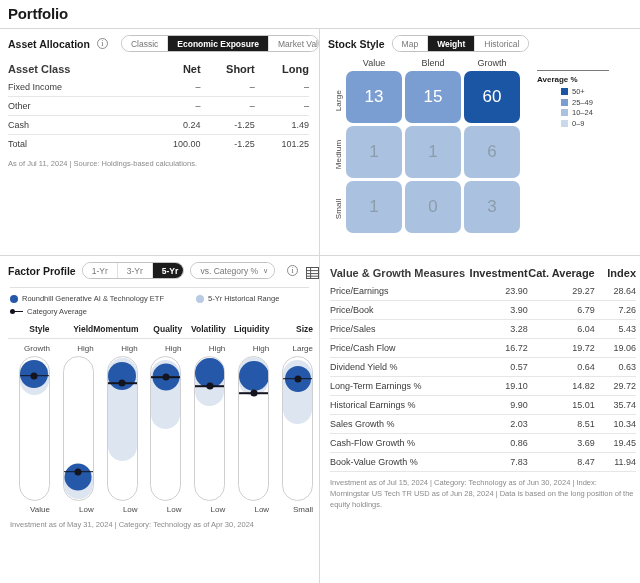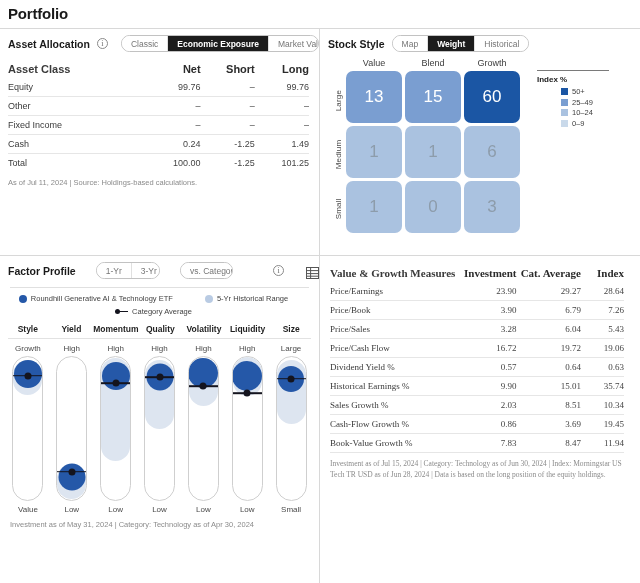--- a/index.html
+++ b/index.html
@@ -90,29 +90,29 @@
   }
   .ss-legend { margin-left: 14px; padding-top: 12px; }
   .ss-legend .lg-rule { width: 72px; height: 1px; background: #7a7a7a; margin-bottom: 4px; }
   .ss-legend .lg-title { font-size: 8px; font-weight: bold; margin-bottom: 3px; }
   .ss-legend .lg-item { display: flex; align-items: center; gap: 4px; font-size: 7.5px; color: #3d3d3d; margin-bottom: 1.5px; padding-left: 24px; }
   .ss-legend .sw { width: 7px; height: 7px; flex: none; }
 
   
   .fp-legend { padding: 8px 10px 0 10px; }
   .fp-legend .lrule { height: 1px; background: #e0e0e0; margin-bottom: 6px; }
-  .fp-legend .lrow { display: flex; align-items: center; gap: 20px; margin-bottom: 4px; flex-wrap: wrap; justify-content: center; }
+  .fp-legend .lrow { display: flex; align-items: center; gap: 20px; margin-bottom: 4px; flex-wrap: wrap; }
   .fp-legend .li { display: flex; align-items: center; gap: 4px; font-size: 7.5px; color: #3f3f3f; margin-right: 12px; }
   .dot { width: 8px; height: 8px; border-radius: 50%; flex: none; }
   .catavg-mark { width: 13px; height: 8px; position: relative; flex: none; }
   .catavg-mark .ln { position: absolute; top: 3.5px; left: 0; width: 13px; height: 1.3px; background: #14141e; }
   .catavg-mark .pt { position: absolute; top: 1.5px; left: 0px; width: 5px; height: 5px; border-radius: 50%; background: #14141e; }
 
   .fp-cols { display: flex; padding: 0 6px; }
-  .fp-col { flex: 1; display: flex; flex-direction: column; align-items: center; }
+  .fp-col { flex: 1; display: flex; flex-direction: column; align-items: flex-end; }
   .fp-colname { font-size: 8.5px; font-weight: bold; color: #1f1f1f; padding-bottom: 4px; }
   .fp-hr { height: 1px; background: #e2e2e2; margin: 0 8px 0 8px; }
   .fp-top-lbl, .fp-bot-lbl { font-size: 8px; color: #4a4a4a; }
   .fp-top-lbl { padding: 5px 0 3px; }
   .fp-bot-lbl { padding-top: 4px; }
 
   .bar {
     position: relative; width: 31px; height: 145px;
     border: 1px solid #cfcfcf; border-radius: 16px; background: #fff;
     overflow: hidden;
@@ -155,33 +155,27 @@
         <thead>
           <tr>
             <th class="lbl" style="width:44%;">Asset Class</th>
             <th style="width:20%;">Net</th>
             <th style="width:18%;">Short</th>
             <th style="width:18%;">Long</th>
           </tr>
         </thead>
         <tbody>
           <tr>
-            <td class="lbl">Equity</td>
-            <td>99.76</td>
-            <td>–</td>
-            <td>99.76</td>
+            <td class="lbl">Fixed Income</td>
+            <td>–</td>
+            <td>–</td>
+            <td>–</td>
           </tr>
           <tr>
             <td class="lbl">Other</td>
-            <td>–</td>
-            <td>–</td>
-            <td>–</td>
-          </tr>
-          <tr>
-            <td class="lbl">Fixed Income</td>
             <td>–</td>
             <td>–</td>
             <td>–</td>
           </tr>
           <tr>
             <td class="lbl">Cash</td>
             <td>0.24</td>
             <td>-1.25</td>
             <td>1.49</td>
           </tr>
@@ -234,21 +228,21 @@
           <div class="ss-row">
             <div class="ss-cell" id="ssc20" style="background: rgb(170, 194, 224); color: rgb(141, 156, 171);">1</div>
             <div class="ss-cell" id="ssc21" style="background: rgb(170, 194, 224); color: rgb(141, 156, 171);">0</div>
             <div class="ss-cell" id="ssc22" style="background: rgb(170, 194, 224); color: rgb(141, 156, 171);">3</div>
           </div>
         </div>
       </div>
 
       <div class="ss-legend">
         <div class="lg-rule"></div>
-        <div class="lg-title">Index %</div>
+        <div class="lg-title">Average %</div>
         <div class="lg-item">
           <span class="sw" id="lsw0" style="background: rgb(27, 86, 164);"></span>
           <span>50+</span>
         </div>
         <div class="lg-item">
           <span class="sw" id="lsw1" style="background: rgb(122, 158, 209);"></span>
           <span>25–49</span>
         </div>
         <div class="lg-item">
           <span class="sw" id="lsw2" style="background: rgb(170, 194, 224);"></span>
@@ -256,21 +250,21 @@
         </div>
         <div class="lg-item">
           <span class="sw" id="lsw3" style="background: rgb(201, 217, 234);"></span>
           <span>0–9</span>
         </div>
       </div>
     </div>
   </div>
 
   <div class="panel" style="left:0; top:256px; width:319px;">
-    <div class="sec-head" style="gap:20px;">
+    <div class="sec-head" style="gap:6px;">
       <span class="sec-title">Factor Profile</span>
       <span class="pill">
         <span class="opt">1-Yr</span>
         <span class="opt">3-Yr</span>
         <span class="opt sel">5-Yr</span>
       </span>
       <span class="pill">
         <span class="opt" style="border-right:none;">
           <span>vs. Category %</span>
           <span class="caret">∨</span>
@@ -408,21 +402,21 @@
           </div>
           <div class="fp-bot-lbl">Small</div>
         </div>
       </div>
 
     <div class="fp-footnote">Investment as of May 31, 2024 | Category: Technology as of Apr 30, 2024</div>
   </div>
 
   <div class="panel" style="left:320px; top:256px; width:320px;">
 
-    <div style="padding:8px 16px 0 10px;font-family:Liberation Serif, serif;">
+    <div style="padding:8px 4px 0 10px;">
       <table class="dt">
         <thead>
           <tr>
             <th class="lbl" style="width:42%;">Value &amp; Growth Measures</th>
             <th style="width:21%;">Investment</th>
             <th style="width:22%;">Cat. Average</th>
             <th style="width:15%;">Index</th>
           </tr>
         </thead>
         <tbody id="sm-body">
@@ -450,20 +444,26 @@
               <td>19.72</td>
               <td>19.06</td>
             </tr>
             <tr>
               <td class="lbl">Dividend Yield %</td>
               <td>0.57</td>
               <td>0.64</td>
               <td>0.63</td>
             </tr>
             <tr>
+              <td class="lbl">Long-Term Earnings %</td>
+              <td>19.10</td>
+              <td>14.82</td>
+              <td>29.72</td>
+            </tr>
+            <tr>
               <td class="lbl">Historical Earnings %</td>
               <td>9.90</td>
               <td>15.01</td>
               <td>35.74</td>
             </tr>
             <tr>
               <td class="lbl">Sales Growth %</td>
               <td>2.03</td>
               <td>8.51</td>
               <td>10.34</td>

